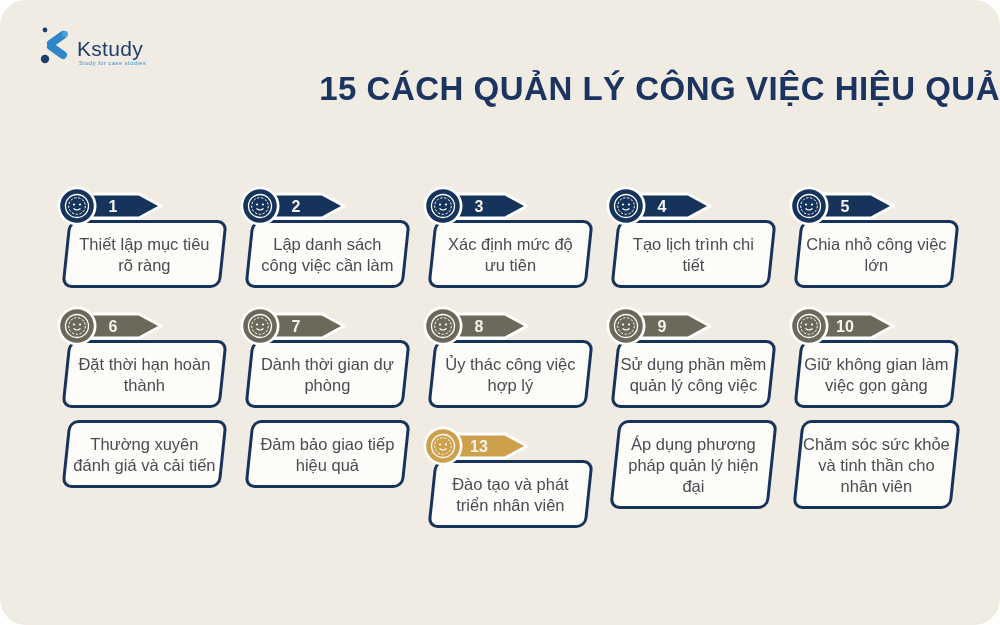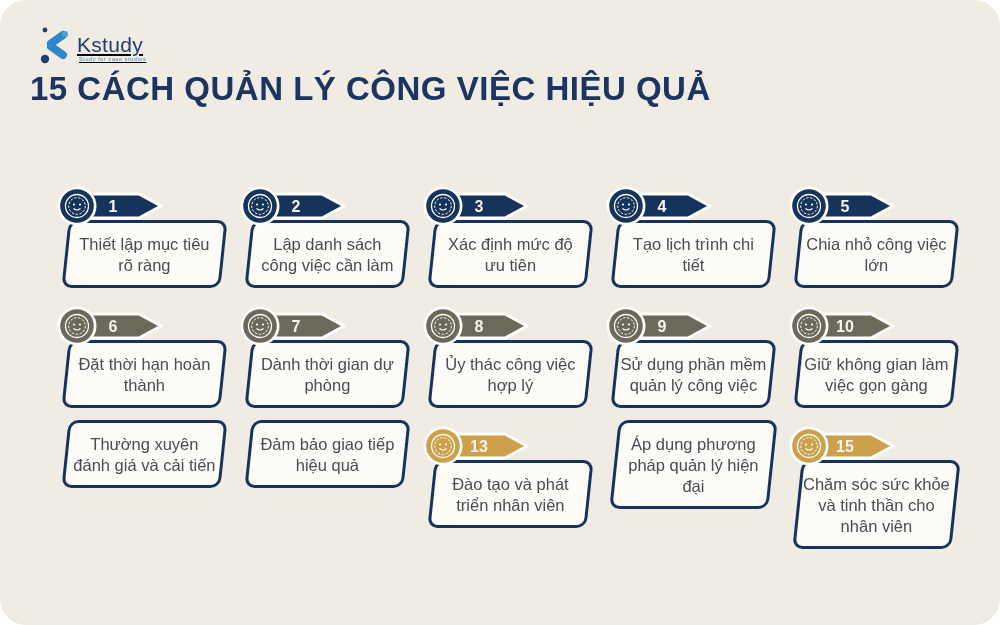--- a/index.html
+++ b/index.html
@@ -1,27 +1,27 @@
 <!DOCTYPE html>
 <html style="--cream: #f1ece3; --navy: #16335c; --olive: #6d695a; --gold: #cda04b; --card_border: #16335c; --card_text: #4a4b53; --title_text: #1c3560; --logo_blue: #2f87ca; --logo_navy: #1e3e6d;"><head>
 <meta charset="utf-8">
 <style>
   * { margin:0; padding:0; box-sizing:border-box; }
   html,body { width:1000px; height:625px; background:#ffffff; font-family:"Liberation Sans", sans-serif; overflow:hidden; }
   .frame { position:absolute; inset:0; width:1000px; height:625px; background:var(--cream,#f1ece3); border-radius:26px; overflow:hidden; }
 
   
-  .logo { position:absolute; left:38px; top:24px; display:flex; align-items:center;text-decoration:underline; }
+  .logo { position:absolute; left:38px; top:24px; display:flex; align-items:flex-end; }
   .logo svg { display:block; }
   .logo-textwrap { margin-left:7px; margin-top:6px; }
   .logo-name { font-size:21px; color:#1e3e6d; font-weight:500; letter-spacing:0.3px; line-height:22px; }
   .logo-tagline { font-size:5.5px; color:#2f87ca; letter-spacing:0.6px; margin-left:2px; }
 
   
-  .title { position:absolute; top:70px; left:0; width:1000px; text-align:left; padding-left:30px;
+  .title { position:absolute; top:70px; left:0; width:1000px; text-align:right; padding-left:30px;
            color:#1c3560; font-weight:bold; font-size:33px; line-height:38px; letter-spacing:0.5px; }
 
   
   .grid { position:absolute; left:57px; top:186px; display:grid;
           grid-template-columns:repeat(5,170px); column-gap:13px; grid-auto-rows:120px; }
 
   .card { position:relative; width:170px; }
   .banner { position:relative; height:40px; z-index:2; }
   .ribbon { position:absolute; left:20px; top:3px; }
   .ribbon polygon { fill:currentColor; stroke:#ffffff; stroke-width:3; stroke-linejoin:round; }
@@ -310,33 +310,18 @@
     </div>
   </div>
 
   <div class="card tier-gold">
     <div class="body">
       <div class="txt">Áp dụng phương pháp quản lý hiện đại</div>
     </div>
   </div>
 
   <div class="card tier-gold">
-    <div class="banner">
-      <svg class="ribbon" width="88" height="34" viewBox="0 0 88 34">
-        <polygon points="1,5 62,5 84,17 62,29 1,29"></polygon>
-        <text class="num" x="36" y="23" text-anchor="middle">15</text>
-      </svg>
-      <svg class="badge" width="40" height="40" viewBox="0 0 40 40">
-        <circle class="outer" cx="20" cy="20" r="19.5"></circle>
-        <circle class="inner" cx="20" cy="20" r="16.8"></circle>
-        <circle class="line" cx="20" cy="20" r="11.5" stroke-width="1.3"></circle>
-        <circle class="line" cx="20" cy="20" r="8.3" stroke-width="1" stroke-dasharray="2.4 1.6"></circle>
-        <circle cx="17" cy="18.5" r="1.1" fill="#ffffff"></circle>
-        <circle cx="23" cy="18.5" r="1.1" fill="#ffffff"></circle>
-        <path class="line" d="M16.5 22.5 Q20 25.5 23.5 22.5" stroke-width="1.2"></path>
-      </svg>
-    </div>
     <div class="body">
       <div class="txt">Chăm sóc sức khỏe và tinh thần cho nhân viên</div>
     </div>
   </div>
 </div>
 </div>
 
 </body></html>

